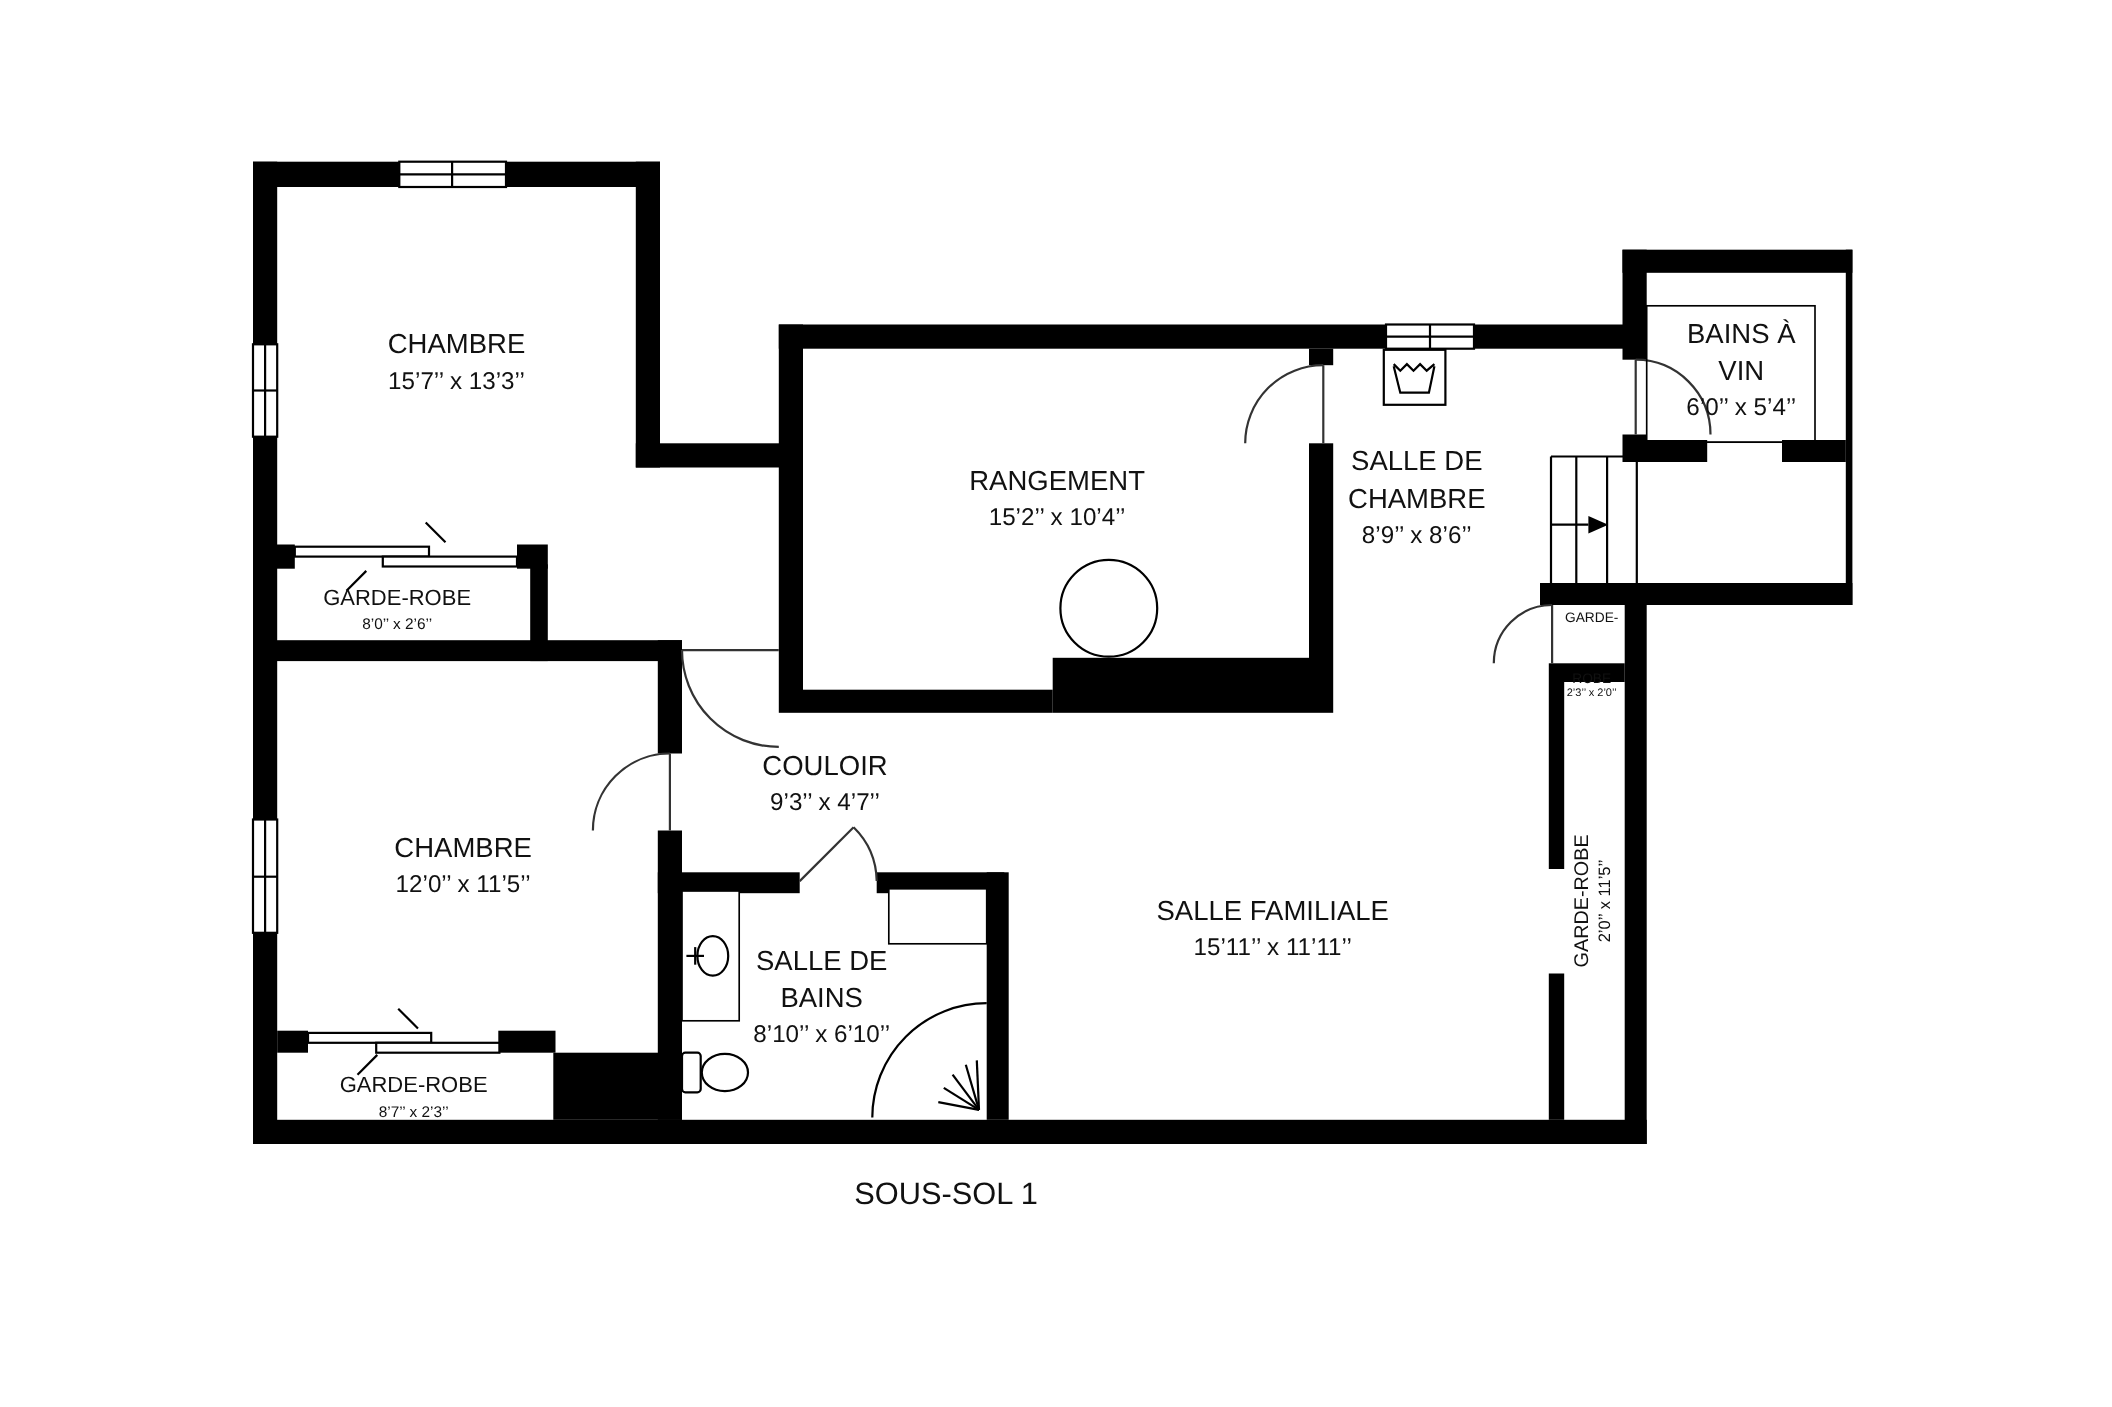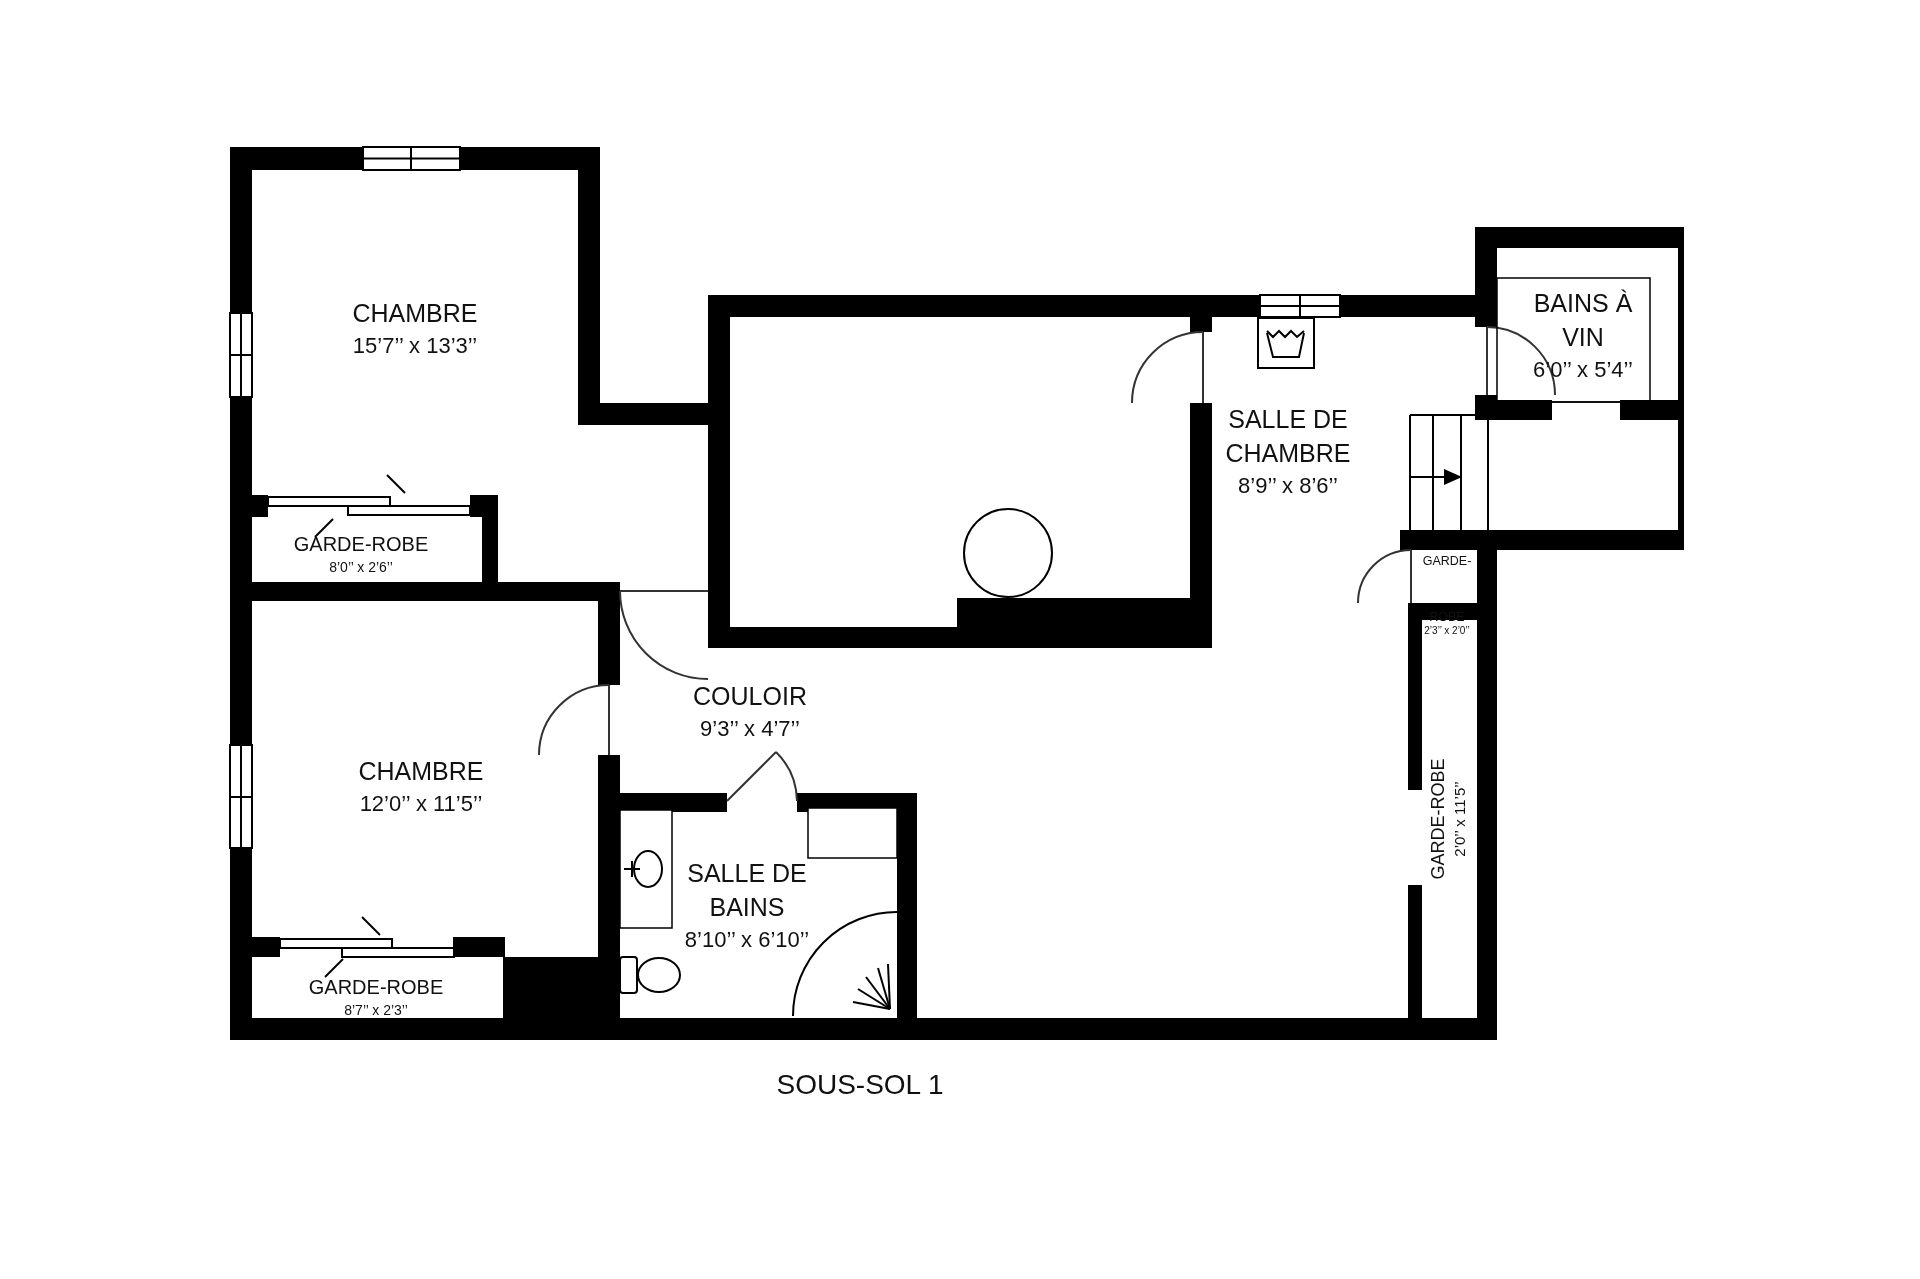--- a/index.html
+++ b/index.html
@@ -209,32 +209,40 @@
   <div class="label room-label" style="left:421px;top:787px">
     <span class="name">CHAMBRE</span>
     <span class="dims">12’0’’ x 11’5’’</span>
   </div>
 
   <div class="label closet-label" style="left:376px;top:997px">
     <span class="name">GARDE-ROBE</span>
     <span class="dims">8’7’’ x 2’3’’</span>
   </div>
 
+  <div class="label room-label" style="left:961px;top:453px">
+    <span class="name">RANGEMENT</span>
+    <span class="dims">15’2’’ x 10’4’’</span>
+  </div>
 
   <div class="label room-label" style="left:750px;top:712px">
     <span class="name">COULOIR</span>
     <span class="dims">9’3’’ x 4’7’’</span>
   </div>
 
   <div class="label room-label" style="left:747px;top:906px">
     <span class="name">SALLE DE</span>
     <span class="name">BAINS</span>
     <span class="dims">8’10’’ x 6’10’’</span>
   </div>
 
+  <div class="label room-label" style="left:1157px;top:844px">
+    <span class="name">SALLE FAMILIALE</span>
+    <span class="dims">15’11’’ x 11’11’’</span>
+  </div>
 
   <div class="label room-label" style="left:1288px;top:452px">
     <span class="name">SALLE DE</span>
     <span class="name">CHAMBRE</span>
     <span class="dims">8’9’’ x 8’6’’</span>
   </div>
 
   <div class="label room-label" style="left:1583px;top:336px">
     <span class="name">BAINS À</span>
     <span class="name">VIN</span>

